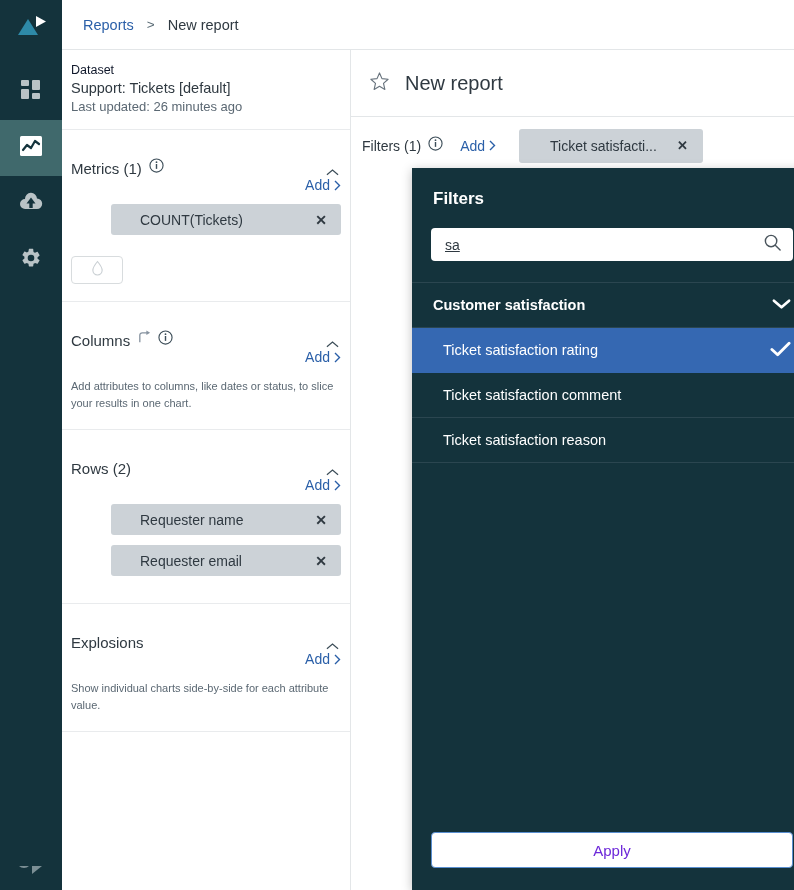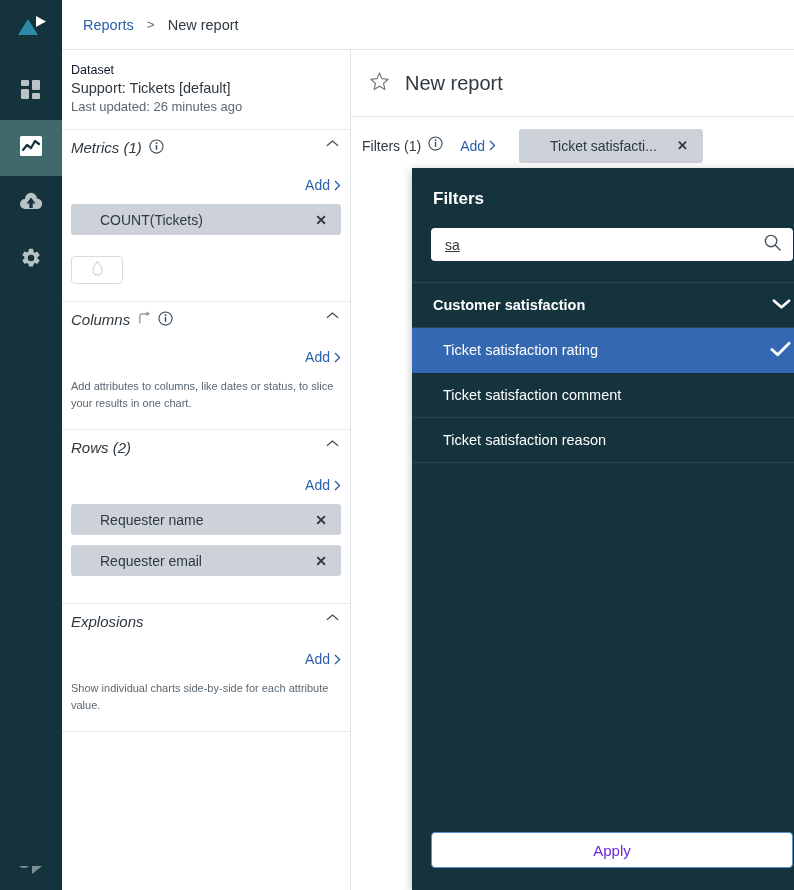--- a/index.html
+++ b/index.html
@@ -59,36 +59,36 @@
     background: #fff;
     overflow: hidden;
   }
   .ds-block { padding: 12px 0 13px 9px; border-bottom: 1px solid #e9ebed; }
   .ds-label { font-size: 12.5px; color: #0f172a; line-height: 17px; }
   .ds-name { font-size: 14.5px; color: #2f3941; line-height: 19px; }
   .ds-updated { font-size: 13px; color: #5b6873; line-height: 18px; }
 
   .section { border-bottom: 1px solid #e9ebed; padding: 0 9px 17px 9px; }
   .section-head {
-    display: flex; align-items: flex-start;
-    height: 38px; margin-top: 9px; font-style: italic;
+    display: flex; align-items: flex-end;
+    height: 38px; margin-top: 9px;
   }
   .section-title { font-size: 15px; color: #2f3941; }
   .head-icons { display: flex; align-items: center; gap: 6px; margin-left: 7px; }
   .chev-up { margin-left: auto; cursor: pointer; display: flex; padding-right: 2px; }
   .add-row { display: flex; justify-content: flex-end; margin-bottom: 11px; }
   .add-link {
     color: #2a5fa8; font-size: 14px; cursor: pointer;
     display: inline-flex; align-items: center; gap: 4px;
   }
   .chip {
     background: #ccd2d7; border-radius: 3px;
     height: 31px; display: flex; align-items: center;
     padding: 0 14px 0 29px; margin-bottom: 10px;
-    font-size: 14px; color: #2f3941; cursor: pointer;
+    font-size: 14px; color: #2f3941; cursor: pointer; margin-left: 40px;
   }
   .chip-x {
     margin-left: auto; font-size: 14px; color: #2f3941;
     cursor: pointer; font-weight: bold; line-height: 1;
   }
   .hint { font-size: 11px; color: #5b6873; line-height: 17px; padding-top: 2px; }
   .drop-btn {
     width: 52px; height: 28px; border: 1px solid #d8dcde;
     border-radius: 4px; background: #fff;
     display: flex; align-items: center; justify-content: center;

